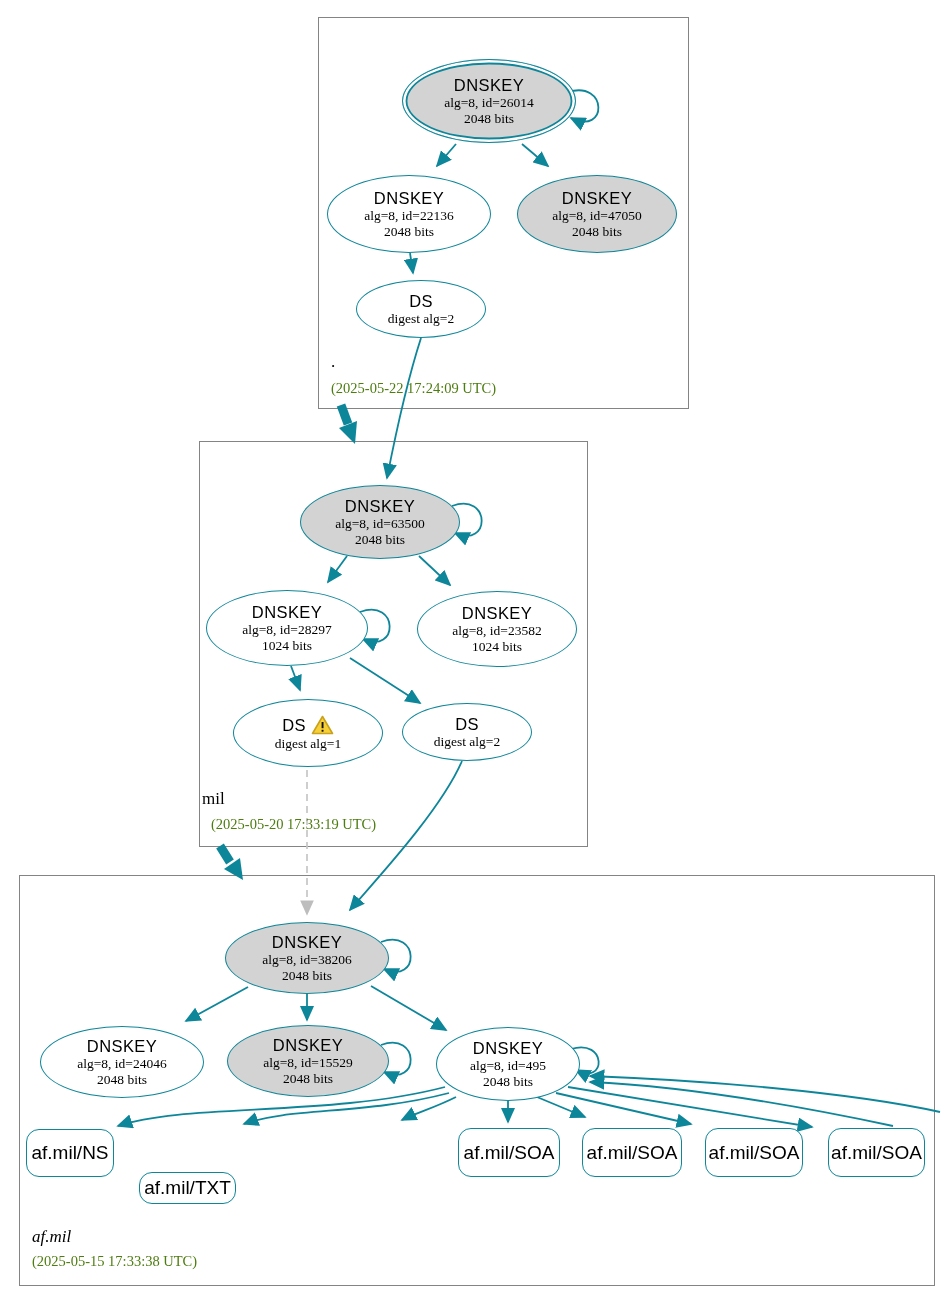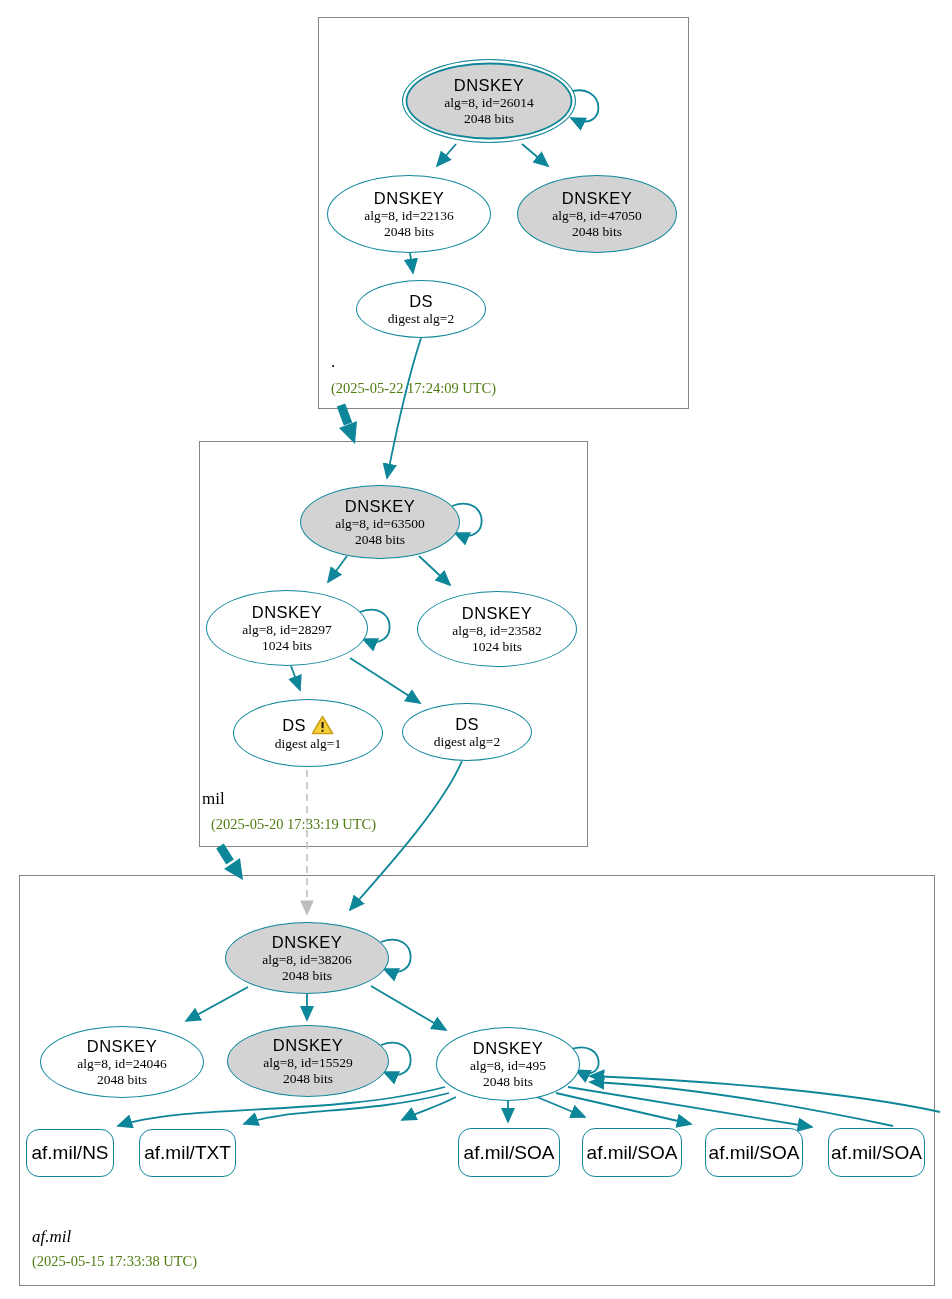--- a/index.html
+++ b/index.html
@@ -183,21 +183,21 @@
   </div>
   <div class="node" style="left:436px;top:1027px;width:144px;height:74px;">
     <span class="t1">DNSKEY</span>
     <span class="t2">alg=8, id=495</span>
     <span class="t2">2048 bits</span>
   </div>
 
   <div class="rrset" style="left:26px;top:1129px;width:88px;height:48px;">
     <span>af.mil/NS</span>
   </div>
-  <div class="rrset" style="left:139px;top:1129px;width:97px;height:48px;">
+  <div class="rrset" style="left:139px;top:1172px;width:97px;height:32px;">
     <span>af.mil/TXT</span>
   </div>
   <div class="rrset" style="left:458px;top:1128px;width:102px;height:49px;">
     <span>af.mil/SOA</span>
   </div>
   <div class="rrset" style="left:582px;top:1128px;width:100px;height:49px;">
     <span>af.mil/SOA</span>
   </div>
   <div class="rrset" style="left:705px;top:1128px;width:98px;height:49px;">
     <span>af.mil/SOA</span>

